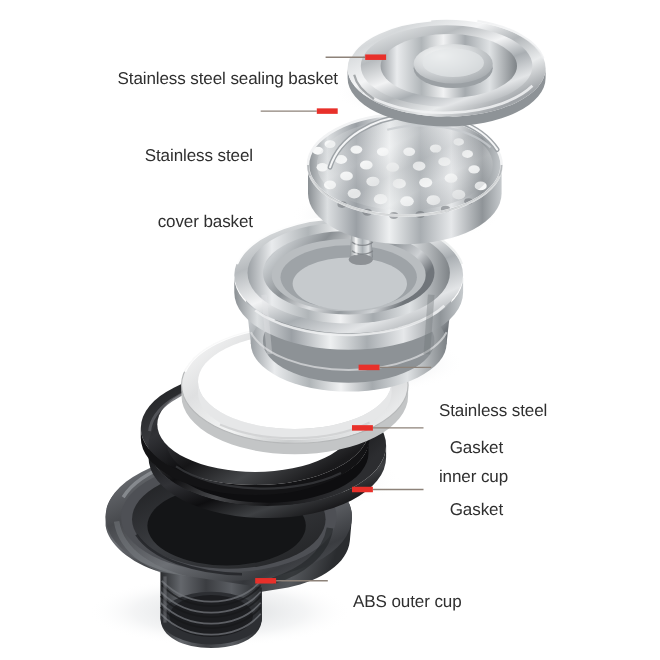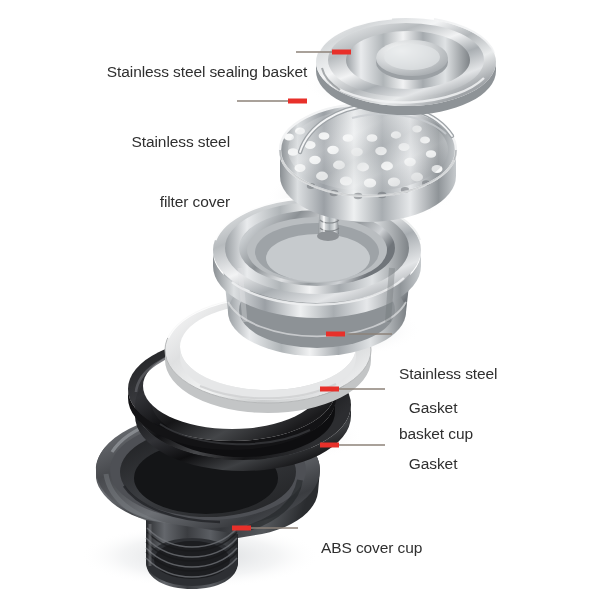--- a/index.html
+++ b/index.html
@@ -406,33 +406,33 @@
       </g>
     </g>
   </svg>
 
   <div class="callout-text align-right" id="label-sealing-cover">
     <span>Stainless steel sealing basket</span>
   </div>
 
   <div class="callout-text align-right" id="label-filter-basket">
     <div>Stainless steel</div>
-    <div>filter cover</div>
+    <div>cover basket</div>
   </div>
 
   <div class="callout-text align-left" id="label-inner-cup">
     <div>Stainless steel</div>
-    <div>basket cup</div>
+    <div>inner cup</div>
   </div>
 
   <div class="callout-text align-left" id="label-gasket-1">
     <span>Gasket</span>
   </div>
 
   <div class="callout-text align-left" id="label-gasket-2">
     <span>Gasket</span>
   </div>
 
   <div class="callout-text align-left" id="label-outer-cup">
-    <span>ABS cover cup</span>
+    <span>ABS outer cup</span>
   </div>
 
 </div>
 
 </body></html>

